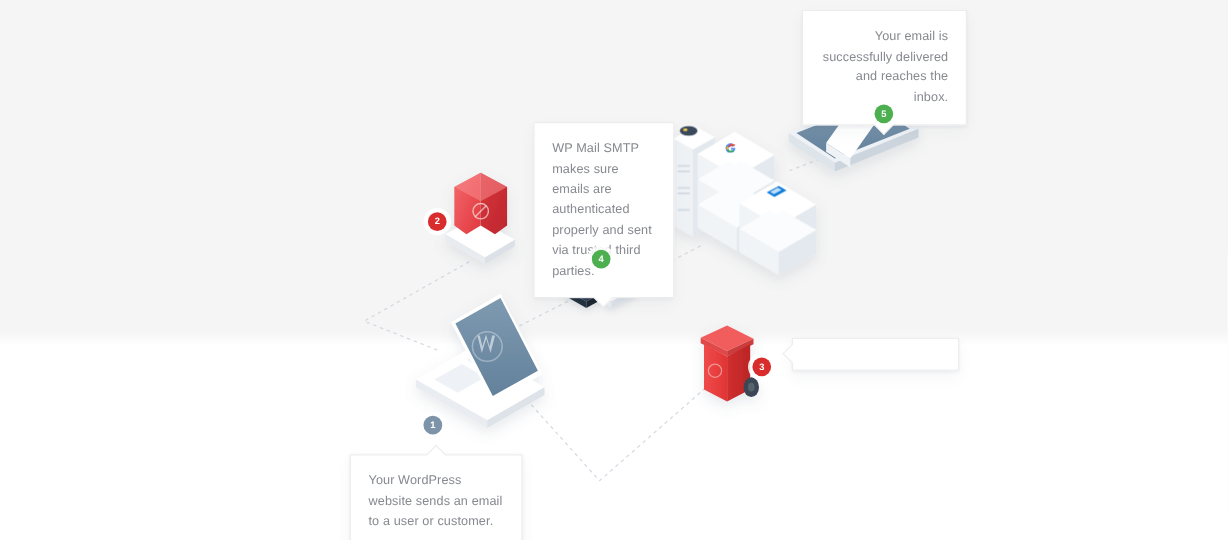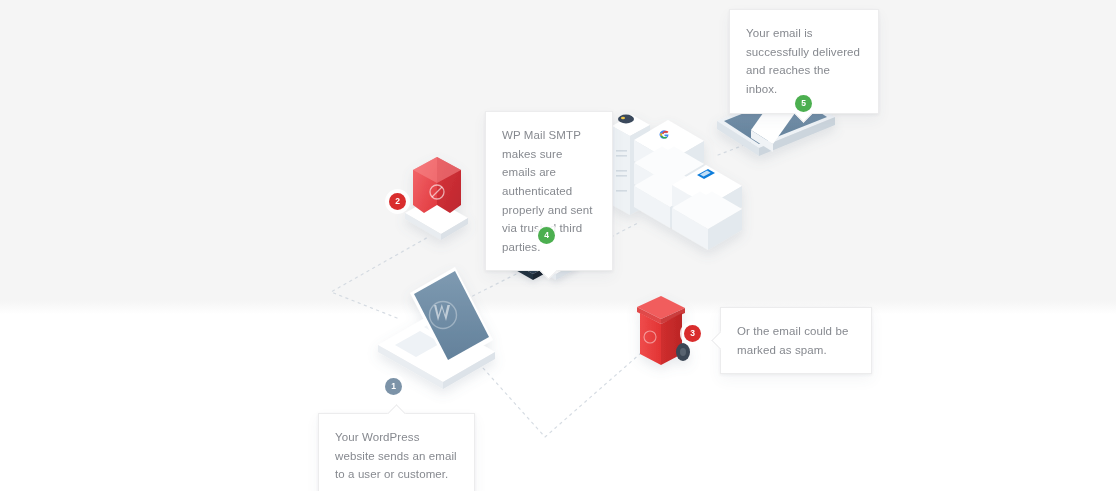--- a/index.html
+++ b/index.html
@@ -52,21 +52,21 @@
     border-bottom:1px solid #ececed; border-left:1px solid #ececed; }
   .tail-bottom{ bottom:-7px; left:50%; margin-left:-7px;
     border-bottom:1px solid #ececed; border-right:1px solid #ececed; }
   .tail-top   { top:-7px;  left:50%; margin-left:-7px;
     border-top:1px solid #ececed; border-left:1px solid #ececed; }
 
   #callout-1 { left:318px; top:413px;  width:157px; }
   #callout-2 { left:202px; top:172px;  width:170px; }
   #callout-3 { left:720px; top:307px;  width:152px; }
   #callout-4 { left:485px; top:111px;  width:128px; }
-  #callout-5 { left:729px; top:9px;    width:150px; }
+  #callout-5 { left:729px; top:9px;    width:150px;text-align:right; }
 
   
   .badge {
     position:absolute;
     width:17px; height:17px;
     border-radius:50%;
     color:#ffffff;
     font-size:8.5px;
     font-weight:bold;
     line-height:17px;
@@ -321,21 +321,20 @@
     <span>WP Mail SMTP makes sure emails are authenticated properly and sent via trusted third parties.</span>
     <span class="tail tail-bottom"></span>
   </div>
 
   <div class="callout" id="callout-5">
     <span>Your email is successfully delivered and reaches the inbox.</span>
     <span class="tail tail-bottom"></span>
   </div>
 
   <div class="callout" id="callout-3">
-    <span>Or the email could be marked as spam.</span>
     <span class="tail tail-left"></span>
   </div>
 
   <div class="callout" id="callout-1">
     <span>Your WordPress website sends an email to a user or customer.</span>
     <span class="tail tail-top"></span>
   </div>
 
   <div class="badge badge-blue" id="badge-1">1</div>
   <div class="badge badge-red" id="badge-2">2</div>

